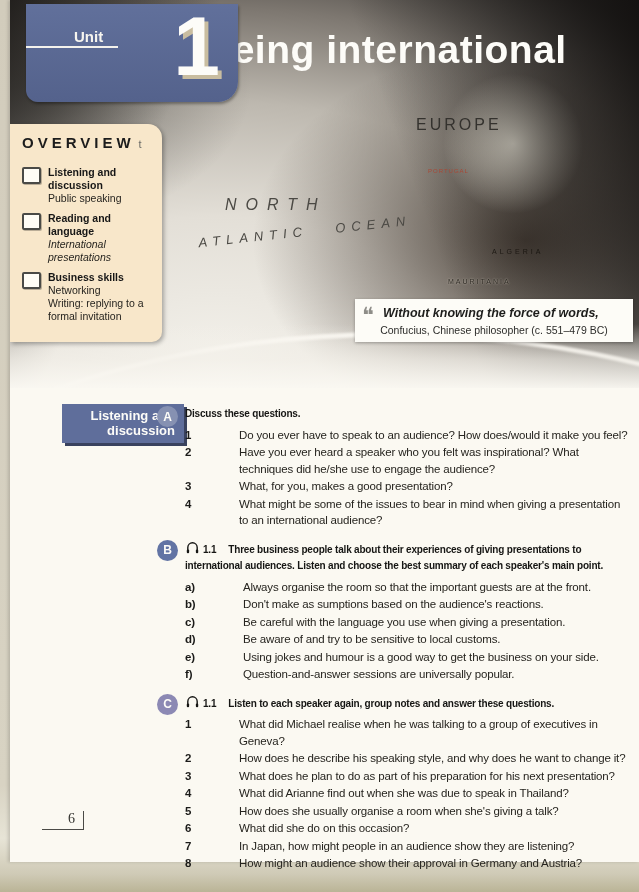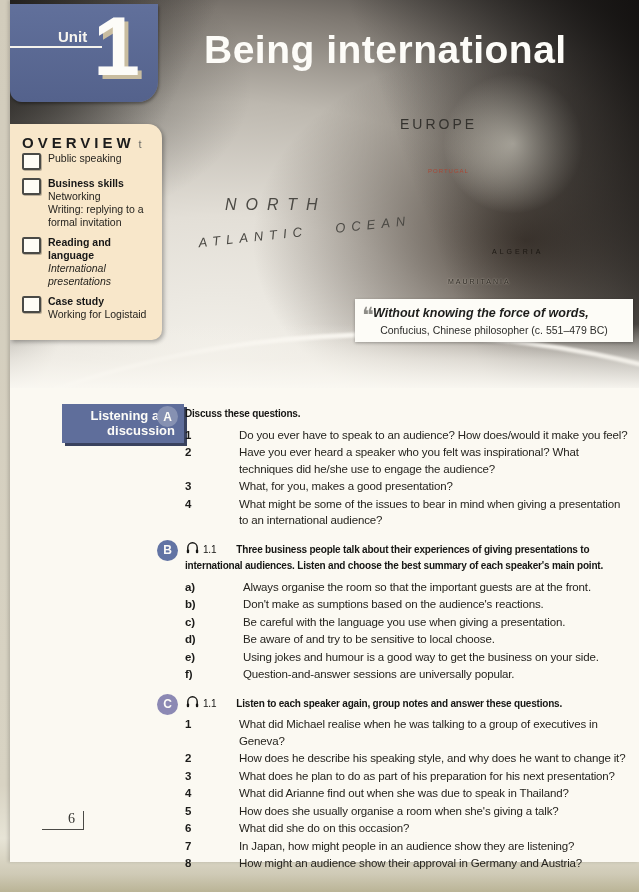--- a/index.html
+++ b/index.html
@@ -31,29 +31,29 @@
   .hero::before{ 
     content:"";position:absolute;left:-320px;top:332px;width:1400px;height:900px;
     border-radius:50%;border-top:5px solid rgba(252,250,244,0.9);
     filter:blur(1px);
   }
   .hero::after{ 
     content:"";position:absolute;left:0;right:0;bottom:0;height:64px;
     background:linear-gradient(to bottom, rgba(243,240,233,0) 0%, rgba(243,240,233,0.7) 55%, rgba(250,248,242,0.97) 100%);
   }
   .map-label{position:absolute;color:#3f3d38;z-index:2;}
-  .ml-europe{left:390px;top:116px;font-size:14px;letter-spacing:3px;color:#34322e;text-align:center;}
+  .ml-europe{left:406px;top:116px;font-size:16px;letter-spacing:3px;color:#34322e;text-align:center;}
   .ml-north{left:215px;top:196px;font-size:16px;font-style:italic;letter-spacing:9px;color:#4b4944;}
   .ml-atlantic{left:188px;top:224px;font-size:13px;font-style:italic;letter-spacing:6px;word-spacing:18px;color:#4b4944;transform:rotate(-6deg);}
   .ml-portugal{left:418px;top:168px;font-size:6px;letter-spacing:1px;color:#a84836;}
   .ml-algeria{left:482px;top:248px;font-size:7px;letter-spacing:3px;color:rgba(20,16,12,0.85);}
   .ml-mauritania{left:438px;top:278px;font-size:7px;letter-spacing:2px;color:#2e2a24;text-shadow:0 0 2px #cfc8bc;}
   
   .unit-badge{
-    position:absolute;left:0;top:4px;width:148px;height:98px;z-index:4;
+    position:absolute;left:16px;top:4px;width:212px;height:98px;z-index:4;
     background:linear-gradient(to bottom,#61709b,#54628c);
     border-radius:0 0 20px 12px;
     box-shadow:1px 2px 3px rgba(0,0,0,0.35);
   }
   .unit-rule{position:absolute;left:0;top:42px;width:92px;border-bottom:2px solid #f4f2ec;}
   .unit-word{
     position:absolute;left:48px;top:24px;font-size:15px;font-weight:bold;color:#f7f5ef;
   }
   .unit-num{
     position:absolute;right:18px;top:-4px;font-size:84px;font-weight:bold;color:#fdfcf8;
@@ -63,40 +63,40 @@
     position:absolute;left:178px;top:12px;z-index:3;margin:16px;
     font-size:39px;font-weight:bold;color:#fdfcf8;letter-spacing:0.5px;
   }
   
   .overview{
     position:absolute;left:0;top:124px;width:152px;z-index:4;
     background:#f8e7ca;border-radius:0 14px 10px 0;
     padding:10px 8px 12px 12px;box-sizing:border-box;
     box-shadow:2px 2px 4px rgba(0,0,0,0.3);
   }
-  .ov-head{font-size:15px;font-weight:bold;letter-spacing:4px;color:#1c1c1c;margin-bottom:1px;}
+  .ov-head{font-size:15px;font-weight:bold;letter-spacing:4px;color:#1c1c1c;margin-bottom:15px;}
   .ov-suffix{font-weight:normal;font-size:11px;color:#6b6b66;letter-spacing:0;margin-left:4px;}
   .ov-item{display:flex;margin-bottom:7px;}
   .checkbox{
     flex:0 0 15px;width:15px;height:13px;margin:1px 7px 0 0;
     background:#fffdf6;border:2px solid #4a4a46;border-radius:2px;
     box-shadow:1px 1px 0 rgba(0,0,0,0.25);
   }
   .ov-text{font-size:10.5px;line-height:13px;color:#26241f;}
   .ov-title{font-weight:bold;color:#161616;}
   .ov-line{}
   .ov-line.italic{font-style:italic;}
   
   .quote{
     position:absolute;left:345px;top:299px;width:278px;z-index:4;
     background:#fdfcf7;padding:7px 10px 6px 10px;box-sizing:border-box;
     box-shadow:0 1px 3px rgba(0,0,0,0.3);
   }
   .q-open{position:absolute;left:7px;top:4px;font-size:22px;color:#8e8d88;font-family:"DejaVu Sans",sans-serif;}
-  .q-lines{margin-left:8px;font-size:12.5px;line-height:15px;font-weight:bold;font-style:italic;color:#1d1d1b;}
+  .q-lines{margin-left:18px;font-size:12.5px;line-height:15px;font-weight:bold;font-style:italic;color:#1d1d1b;}
   .q-close{font-size:18px;color:#8e8d88;font-style:normal;font-family:"DejaVu Sans",sans-serif;vertical-align:-3px;margin-left:2px;}
   .q-attr{margin-top:3px;text-align:center;font-size:10.5px;color:#2c2c2a;font-weight:normal;}
   
   .main{position:relative;padding:18px 0 0 0;}
   .tab{
     position:absolute;left:52px;top:16px;width:104px;
     background:#5f6e9b;color:#fdfcf8;text-align:right;
     font-size:13px;font-weight:bold;line-height:15px;
     padding:4px 9px 5px 9px;
     box-shadow:3px 3px 0 #39425e;
@@ -108,21 +108,21 @@
     display:flex;align-items:center;justify-content:center;
   }
   .badge-a{background:#8691b2;}
   .badge-b{background:#6274a4;}
   .badge-c{background:#8c89b4;}
   .sec-head{
     margin:0 0 4px 0;font-size:10px;font-weight:bold;color:#161614;
     line-height:16.5px;letter-spacing:-0.2px;
   }
   .audio-icon{vertical-align:-2px;margin-right:3px;}
-  .track{font-weight:normal;margin-right:20px;}
+  .track{font-weight:bold;margin-right:12px;}
   ol.qlist{list-style:none;margin:0;padding:0;font-size:11.5px;line-height:16.5px;color:#26241f;letter-spacing:-0.15px;}
   ol.qlist li{display:flex;margin-bottom:1px;}
   ol.qlist .num{flex:0 0 18px;font-weight:bold;color:#1b1b19;}
   ol.qlist .let{flex:0 0 22px;font-weight:bold;color:#1b1b19;}
   ol.qlist .txt{flex:1;padding-left:36px;}
   .list-a li{margin-bottom:2px;}
   
   .pageno{position:absolute;left:32px;bottom:32px;}
   .pageno .pn{
     display:inline-block;font-family:"Liberation Serif",serif;font-size:14px;color:#33332f;
@@ -151,43 +151,37 @@
 
       <h1 class="hero-title">Being international</h1>
 
       <div class="overview">
         <div class="ov-head">
           <span>OVERVIEW</span><span class="ov-suffix">t</span>
         </div>
         <div class="ov-item">
           <span class="checkbox"></span>
           <div class="ov-text">
+            <div class="ov-title">Listening and discussion</div>
             <div class="ov-line">Public speaking</div>
+          </div>
+        </div>
+        <div class="ov-item">
+          <span class="checkbox"></span>
+          <div class="ov-text">
+            <div class="ov-title">Reading and language</div>
+            <div class="ov-line italic">International presentations</div>
           </div>
         </div>
         <div class="ov-item">
           <span class="checkbox"></span>
           <div class="ov-text">
             <div class="ov-title">Business skills</div>
             <div class="ov-line">Networking</div>
             <div class="ov-line">Writing: replying to a formal invitation</div>
-          </div>
-        </div>
-        <div class="ov-item">
-          <span class="checkbox"></span>
-          <div class="ov-text">
-            <div class="ov-title">Reading and language</div>
-            <div class="ov-line italic">International presentations</div>
-          </div>
-        </div>
-        <div class="ov-item">
-          <span class="checkbox"></span>
-          <div class="ov-text">
-            <div class="ov-title">Case study</div>
-            <div class="ov-line">Working for Logistaid</div>
           </div>
         </div>
       </div>
 
       <div class="quote">
         <span class="q-open">❝</span>
         <div class="q-lines">
           <div>Without knowing the force of words,</div>
         </div>
         <div class="q-attr">Confucius, Chinese philosopher (c. 551–479 BC)</div>
@@ -240,21 +234,21 @@
           <li>
               <span class="let">b)</span>
               <span class="txt">Don't make as sumptions based on the audience's reactions.</span>
             </li>
           <li>
               <span class="let">c)</span>
               <span class="txt">Be careful with the language you use when giving a presentation.</span>
             </li>
           <li>
               <span class="let">d)</span>
-              <span class="txt">Be aware of and try to be sensitive to local choose.</span>
+              <span class="txt">Be aware of and try to be sensitive to local customs.</span>
             </li>
           <li>
               <span class="let">e)</span>
               <span class="txt">Using jokes and humour is a good way to get the business on your side.</span>
             </li>
           <li>
               <span class="let">f)</span>
               <span class="txt">Question-and-answer sessions are universally popular.</span>
             </li>
         </ol>

